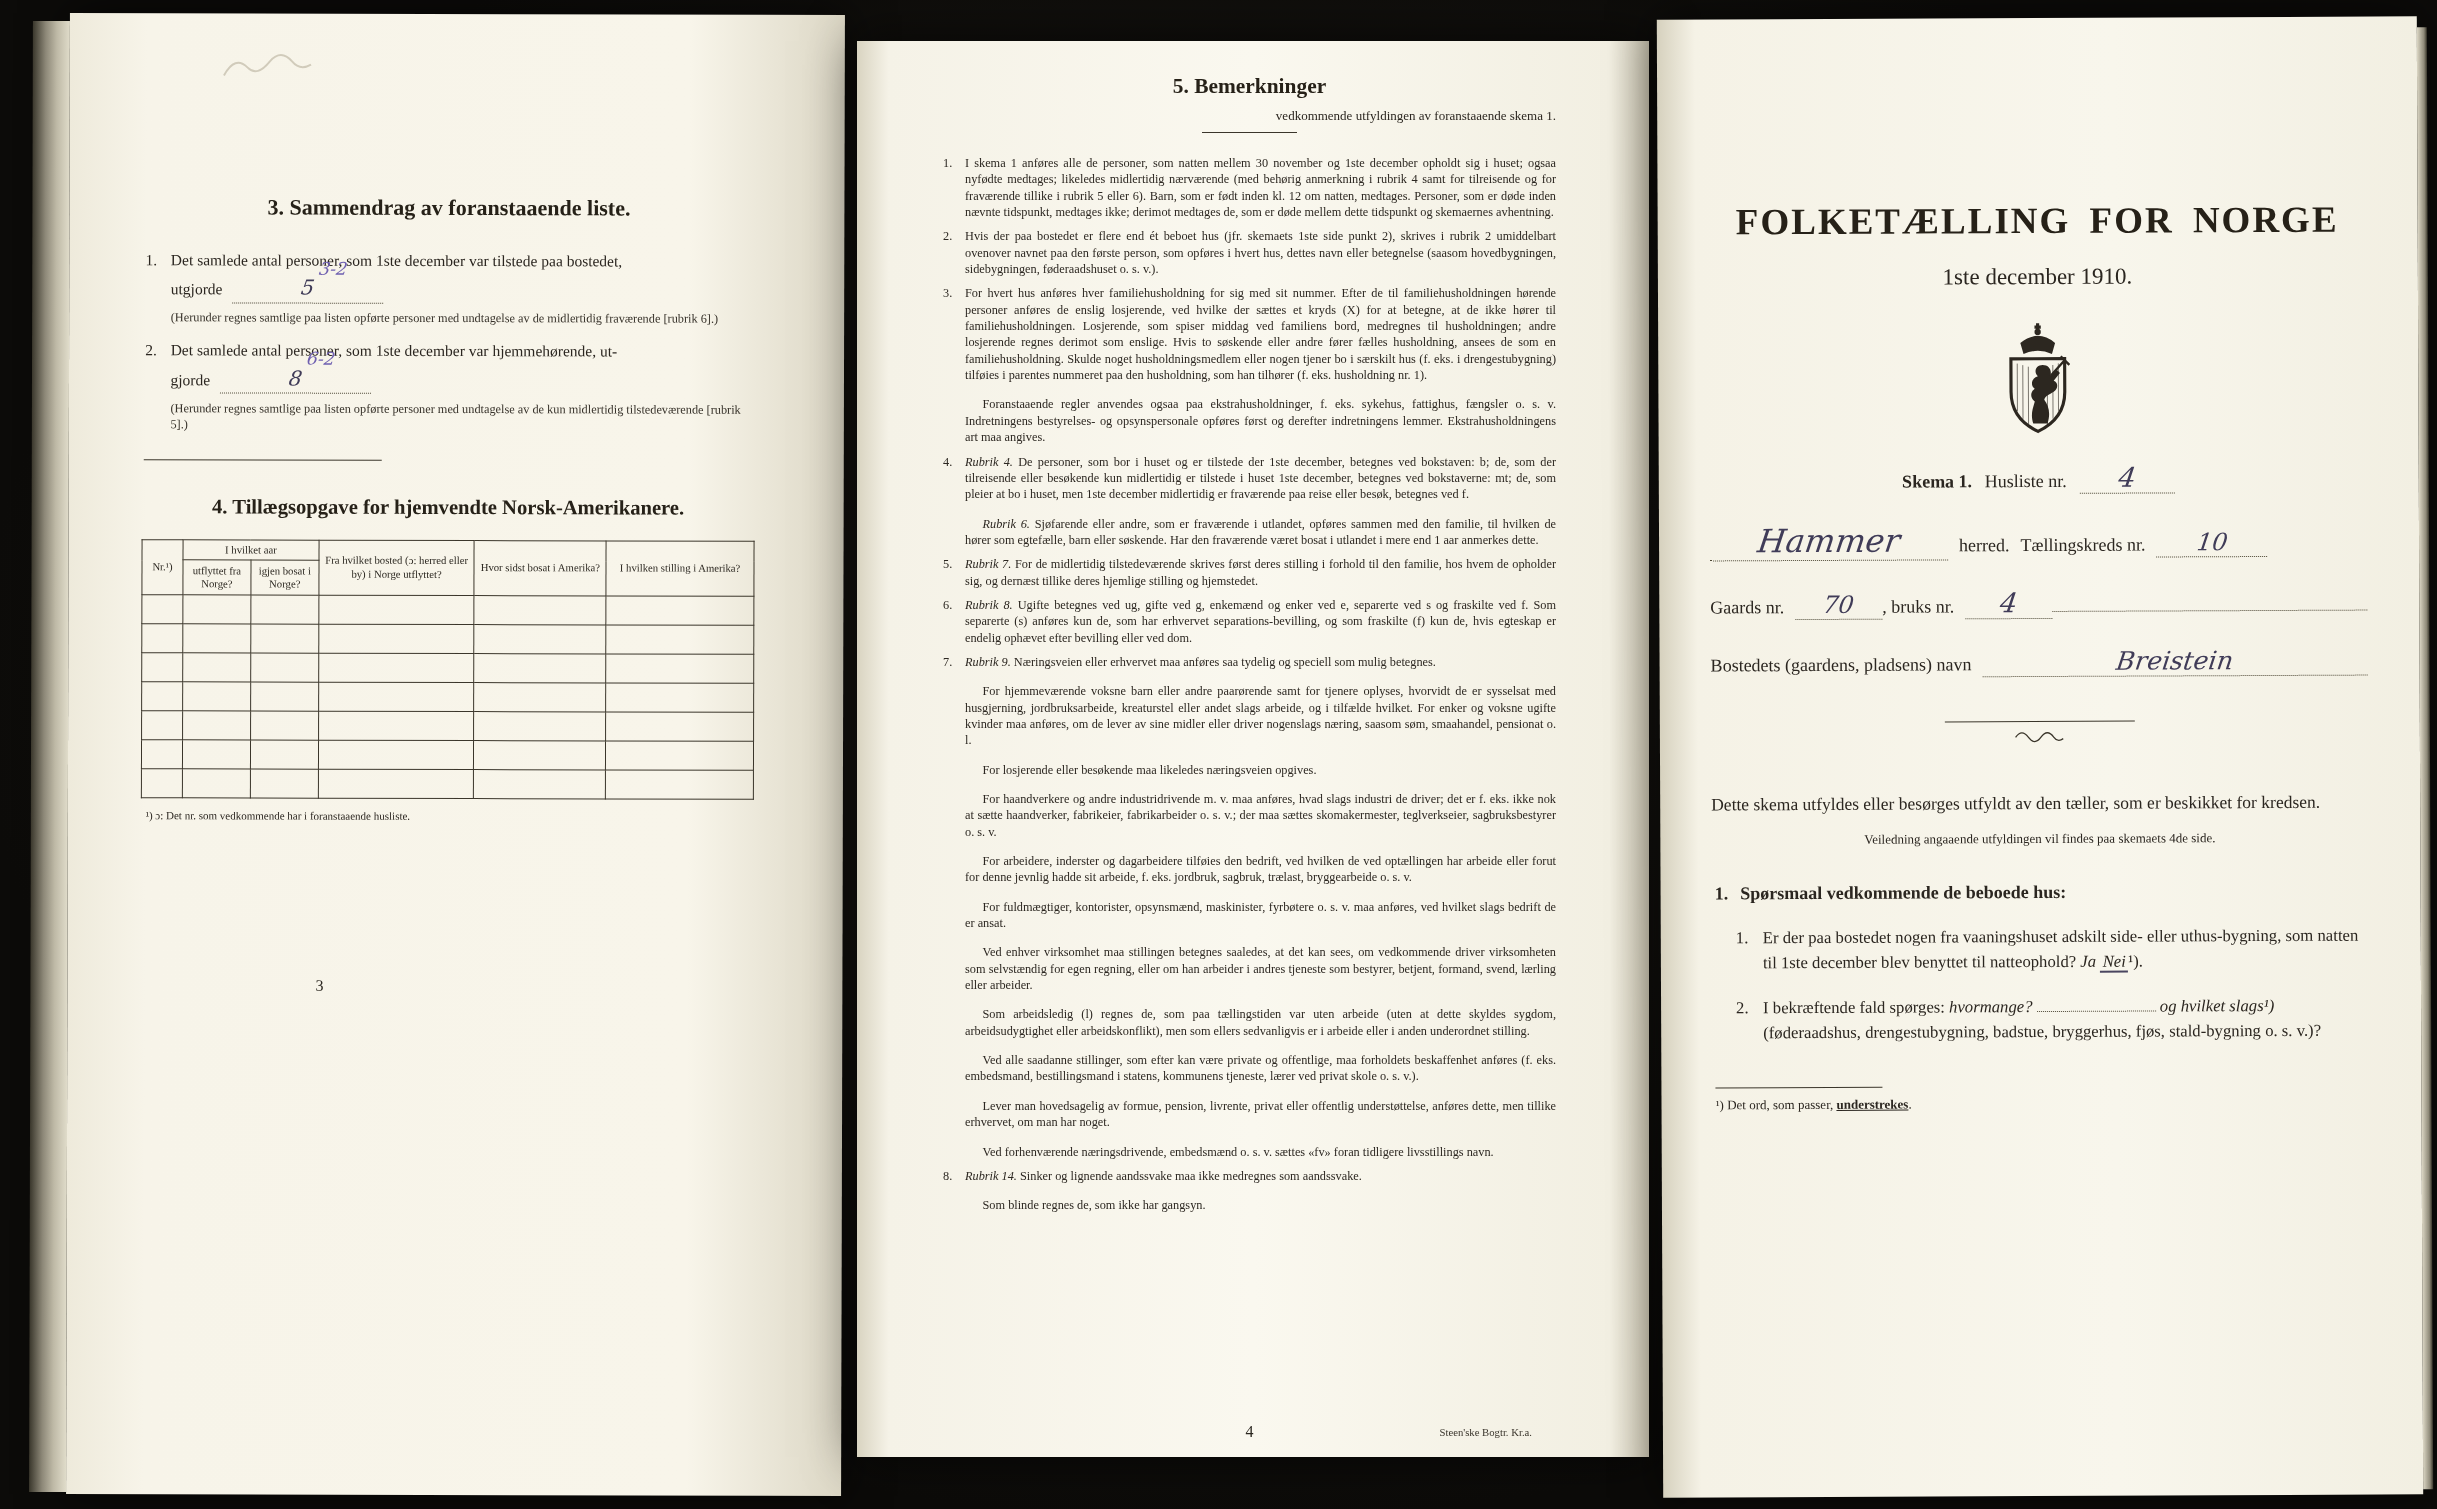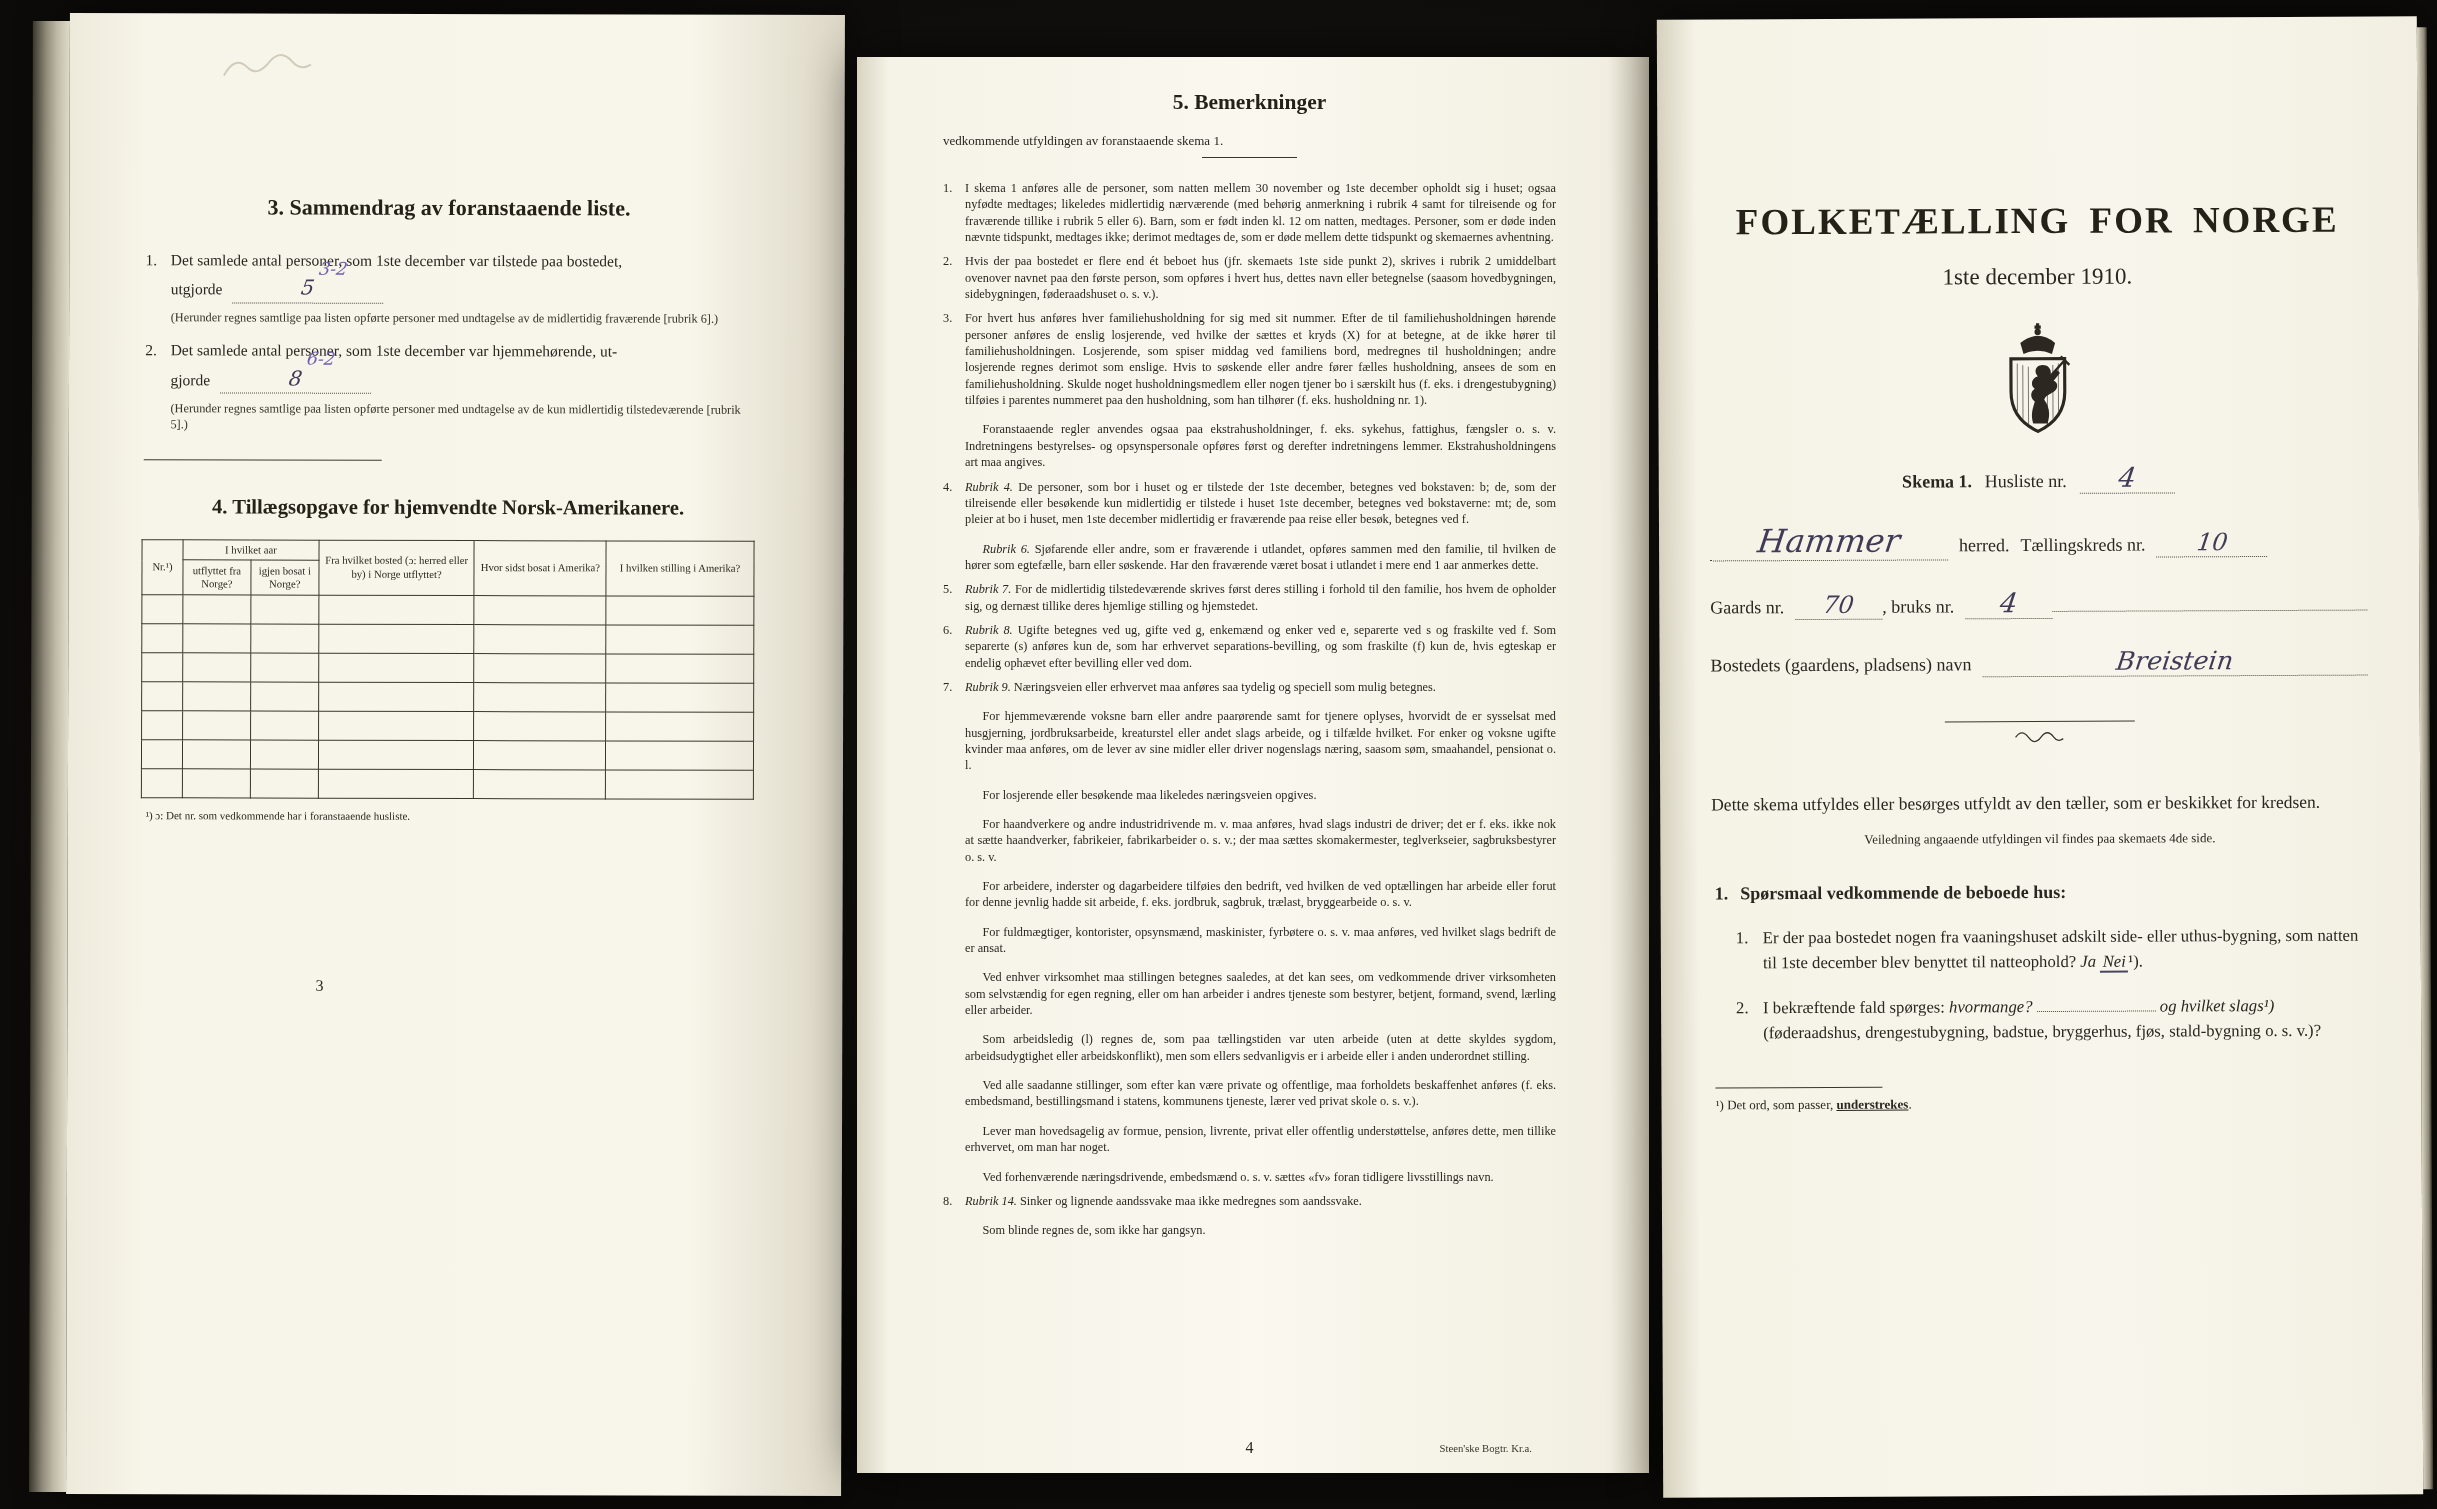--- a/index.html
+++ b/index.html
@@ -35,25 +35,25 @@
   .us-table { width: 100%; border-collapse: collapse; color: #2b2720; }
   .us-table th { font-size: 10.7px; font-weight: normal; padding: 3.2px 3.2px; border: 1.2px solid #3b362b;
                  text-align: center; line-height: 1.25; vertical-align: middle; }
   .us-table td { border: 1.2px solid #3b362b; height: 29px; }
   .tbl-foot { font-size: 11px; margin-top: 11px; padding-left: 4.8px; }
   .pagenum { font-size: 16px; color: #2b2720; }
   .pn3 { position: absolute; left: 248px; top: 963px; }
   .scribble { position: absolute; left: 151px; top: 35px; opacity: .55; }
 
   
-  .page-mid { left: 857px; top: 57px; width: 792px; height: 1416px;
+  .page-mid { left: 857px; top: 41px; width: 792px; height: 1416px;
     background: linear-gradient(90deg, #d9d4c1 0%, #f5f2e7 4%, #faf8ef 50%, #f2efe2 95%, #cdc7b3 100%); font-family: Liberation Serif, serif; }
   .pm-content { position: absolute; left: 86px; top: 33px; width: 613px; }
   .m-title { font-size: 21.4px; font-weight: bold; text-align: center; color:#262118; }
-  .m-sub-title { font-size: 13px; text-align: left; margin-top: 18px; }
+  .m-sub-title { font-size: 13px; text-align: right; margin-top: 9px; }
   .m-rule { width: 95px; border-top: 1.2px solid #3b362b; margin: 8px auto 22px; }
   .m-col { font-size: 12.3px; line-height: 1.33; text-align: justify; color: #2c2721;
            max-height: 1214px; overflow: hidden; }
   .m-para { position: relative; padding-left: 22px; margin-bottom: 8px; }
   .m-num { position: absolute; left: 0; }
   .m-label { font-style: italic; }
   .m-sub { text-indent: 17.5px; margin-top: 13px; }
   .m-footer { position: absolute; left: 86px; top: 1382px; width: 613px; text-align: center; }
   .printer { position: absolute; right: 24px; top: 3.2px; font-size: 10.7px; color: #3a352c; }
 

